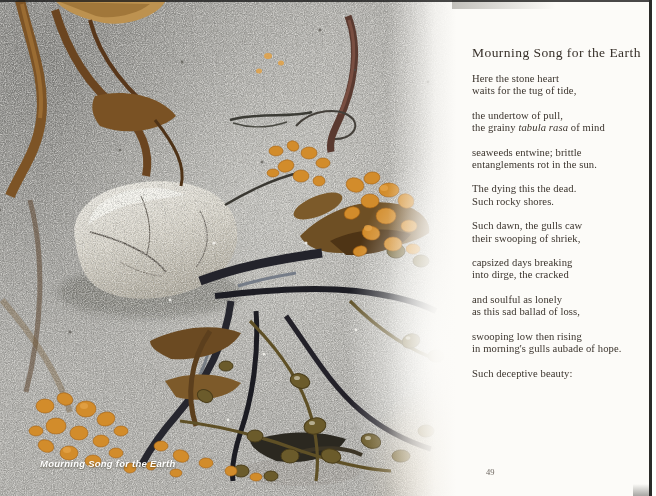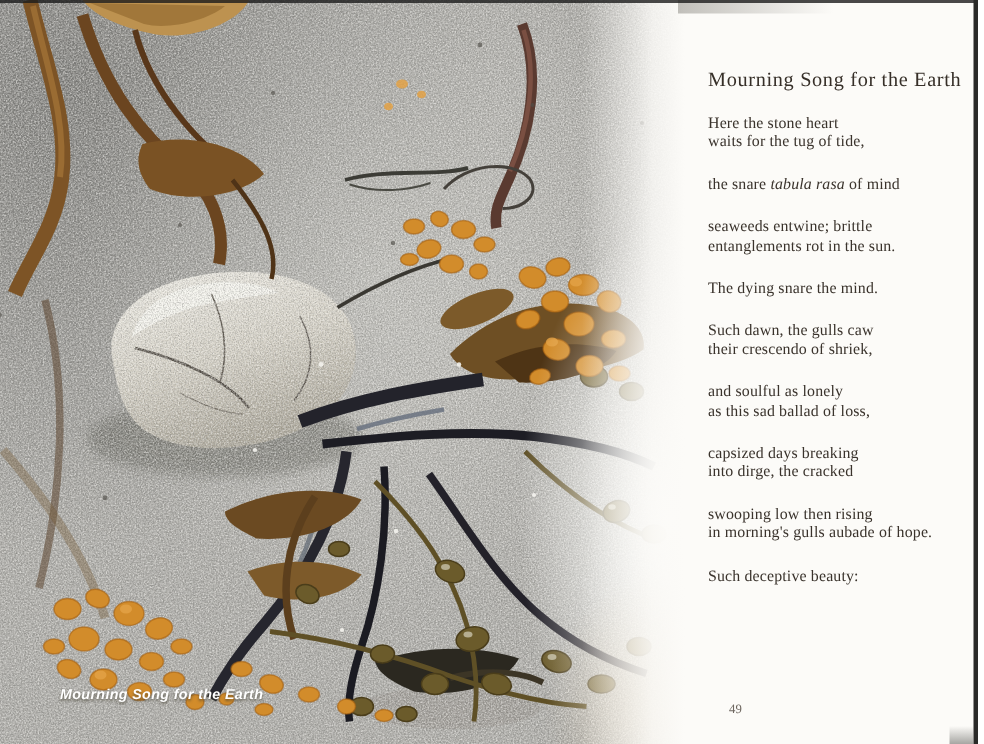--- a/index.html
+++ b/index.html
@@ -15,21 +15,21 @@
            font-family:"Liberation Sans",sans-serif;font-weight:bold;font-style:italic;
            font-size:9.5px;letter-spacing:.25px;color:#ffffff;
            text-shadow:0 1px 2px rgba(70,65,50,.75)}
 
   
   .page-shadow-top{position:absolute;left:452px;top:0;width:115px;height:9px;z-index:2;
            background:linear-gradient(to right,rgba(112,109,101,.42),rgba(112,109,101,0) 90%)}
   .poem{position:absolute;left:472px;top:45px;width:176px;color:#3a332c;z-index:3}
   .poem-title{font-size:13.5px;line-height:16px;letter-spacing:.45px;margin:0 0 12px 0;
               font-weight:normal;color:#362f28}
-  .stanza{margin:16px 0 12px 0}
+  .stanza{margin:4px 0 12px 0}
   .poem-line{font-size:10.6px;line-height:12.4px;letter-spacing:.1px;white-space:nowrap}
   .poem-line em{}
   .page-number{position:absolute;left:486px;top:467px;font-size:8.5px;color:#6e6760;z-index:3}
 
   
   .border-top{position:absolute;left:0;top:0;width:656px;height:2px;background:#1c1c1b;opacity:.8;z-index:6}
   .border-right-white{position:absolute;right:0;top:0;width:4px;height:496px;background:#ffffff;z-index:6}
   .border-right-line{position:absolute;right:4px;top:0;width:3px;height:496px;background:#2a2a28;z-index:6}
   .corner-br{position:absolute;right:7px;bottom:0;width:16px;height:12px;z-index:6;
              background:linear-gradient(to top,rgba(96,96,92,.55),rgba(96,96,92,0))}
@@ -252,40 +252,42 @@
   <div class="page-shadow-top"></div>
 
   <div class="poem">
     <h1 class="poem-title">Mourning Song for the Earth</h1>
     <div>
         <div class="stanza">
           <div class="poem-line"><span>Here the stone heart</span></div>
           <div class="poem-line"><span>waits for the tug of tide,</span></div>
         </div>
         <div class="stanza">
-          <div class="poem-line"><span>the snare </span><em>tabula rasa</em><span> of mind</span></div>
+          <div class="poem-line"><span>the undertow of pull,</span></div>
+          <div class="poem-line"><span>the grainy </span><em>tabula rasa</em><span> of mind</span></div>
         </div>
         <div class="stanza">
           <div class="poem-line"><span>seaweeds entwine; brittle</span></div>
           <div class="poem-line"><span>entanglements rot in the sun.</span></div>
         </div>
         <div class="stanza">
-          <div class="poem-line"><span>The dying snare the mind.</span></div>
+          <div class="poem-line"><span>The dying this the dead.</span></div>
+          <div class="poem-line"><span>Such rocky shores.</span></div>
         </div>
         <div class="stanza">
           <div class="poem-line"><span>Such dawn, the gulls caw</span></div>
-          <div class="poem-line"><span>their crescendo of shriek,</span></div>
+          <div class="poem-line"><span>their swooping of shriek,</span></div>
+        </div>
+        <div class="stanza">
+          <div class="poem-line"><span>capsized days breaking</span></div>
+          <div class="poem-line"><span>into dirge, the cracked</span></div>
         </div>
         <div class="stanza">
           <div class="poem-line"><span>and soulful as lonely</span></div>
           <div class="poem-line"><span>as this sad ballad of loss,</span></div>
-        </div>
-        <div class="stanza">
-          <div class="poem-line"><span>capsized days breaking</span></div>
-          <div class="poem-line"><span>into dirge, the cracked</span></div>
         </div>
         <div class="stanza">
           <div class="poem-line"><span>swooping low then rising</span></div>
           <div class="poem-line"><span>in morning's gulls aubade of hope.</span></div>
         </div>
         <div class="stanza">
           <div class="poem-line"><span>Such deceptive beauty:</span></div>
         </div>
       </div>
   </div>

